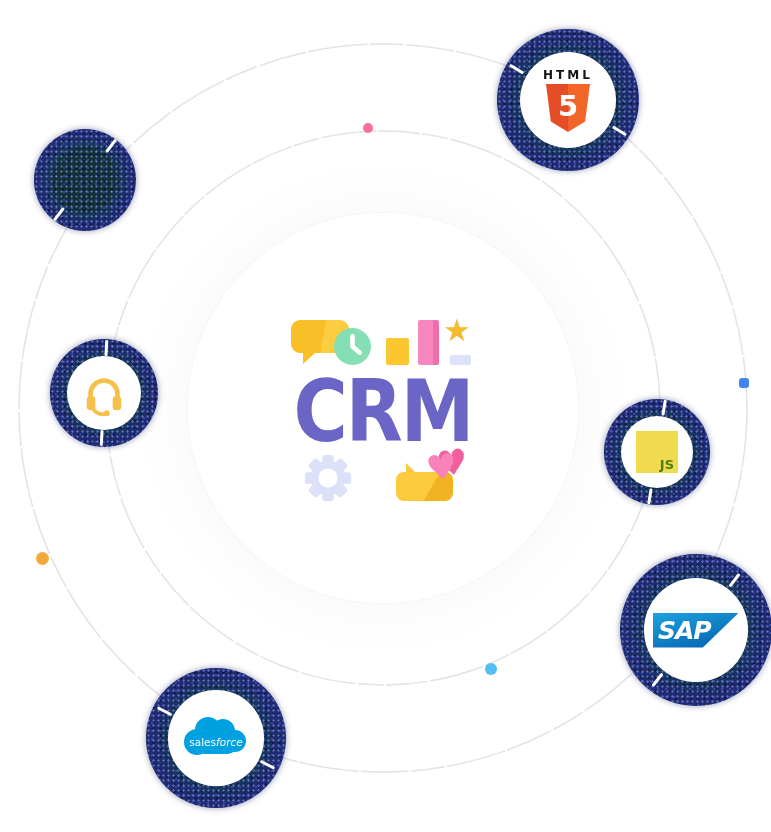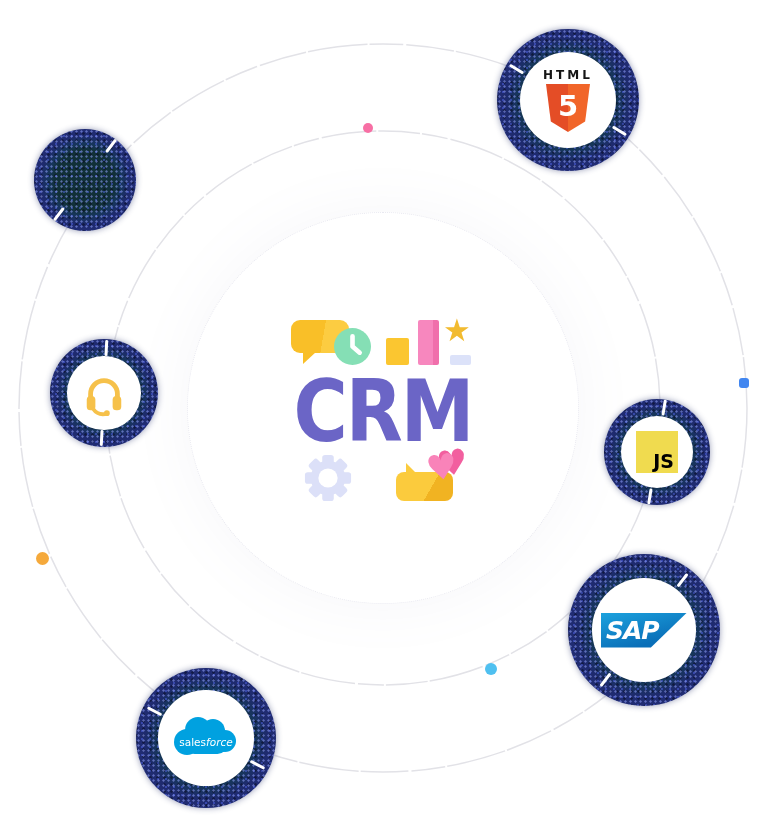--- a/index.html
+++ b/index.html
@@ -67,27 +67,27 @@
   .badge-html5{left:497px;top:29px;width:142px;height:142px;}
   .h5wrap{display:flex;flex-direction:column;align-items:center;}
   .h5word{font-size:12px;font-weight:bold;letter-spacing:3px;color:#151515;margin-bottom:2px;}
   .h5shield{width:44px;height:48px;display:flex;align-items:center;justify-content:center;
     background:linear-gradient(90deg,#E44D26 50%,#F16529 50%);
     clip-path:polygon(0 0,100% 0,89% 78%,50% 100%,11% 78%);}
   .h5digit{color:#fff;font-size:29px;font-weight:bold;margin-top:-4px;}
   .badge-support{left:50px;top:339px;width:108px;height:108px;}
   .badge-js{left:604px;top:399px;width:106px;height:106px;}
   .js-square{position:relative;width:42px;height:42px;background:#F0DB4F;}
-  .js-text{position:absolute;right:4px;bottom:1px;font-size:19px;font-weight:bold;color:#000000;}
-  .badge-sap{left:568px;top:554px;width:152px;height:152px;}
+  .js-text{position:absolute;right:4px;bottom:1px;font-size:13px;font-weight:bold;color:#4d7c0f;}
+  .badge-sap{left:620px;top:554px;width:152px;height:152px;}
   .sap-logo{width:86px;height:35px;display:flex;align-items:center;
     background:linear-gradient(165deg,#1CA2DE 0%,#0A6FB8 75%);
     clip-path:polygon(0 0,100% 0,58% 100%,0 100%);}
   .sap-text{color:#fff;font-size:25px;font-weight:bold;font-style:italic;padding-left:5px;letter-spacing:-1px;}
-  .badge-salesforce{left:136px;top:668px;width:140px;height:140px;}
+  .badge-salesforce{left:146px;top:668px;width:140px;height:140px;}
 
   
   .dot{position:absolute;z-index:1;}
   .dot-pink{left:363px;top:123px;width:10px;height:10px;border-radius:50%;background:#F76FA4;}
   .dot-orange{left:36px;top:552px;width:13px;height:13px;border-radius:50%;background:#F5A93B;}
   .dot-blue{left:739px;top:378px;width:10px;height:10px;border-radius:3px;background:#4186F0;}
   .dot-cyan{left:485px;top:663px;width:12px;height:12px;border-radius:50%;background:#4FC0F0;}
 </style>
 </head>
 <body>

